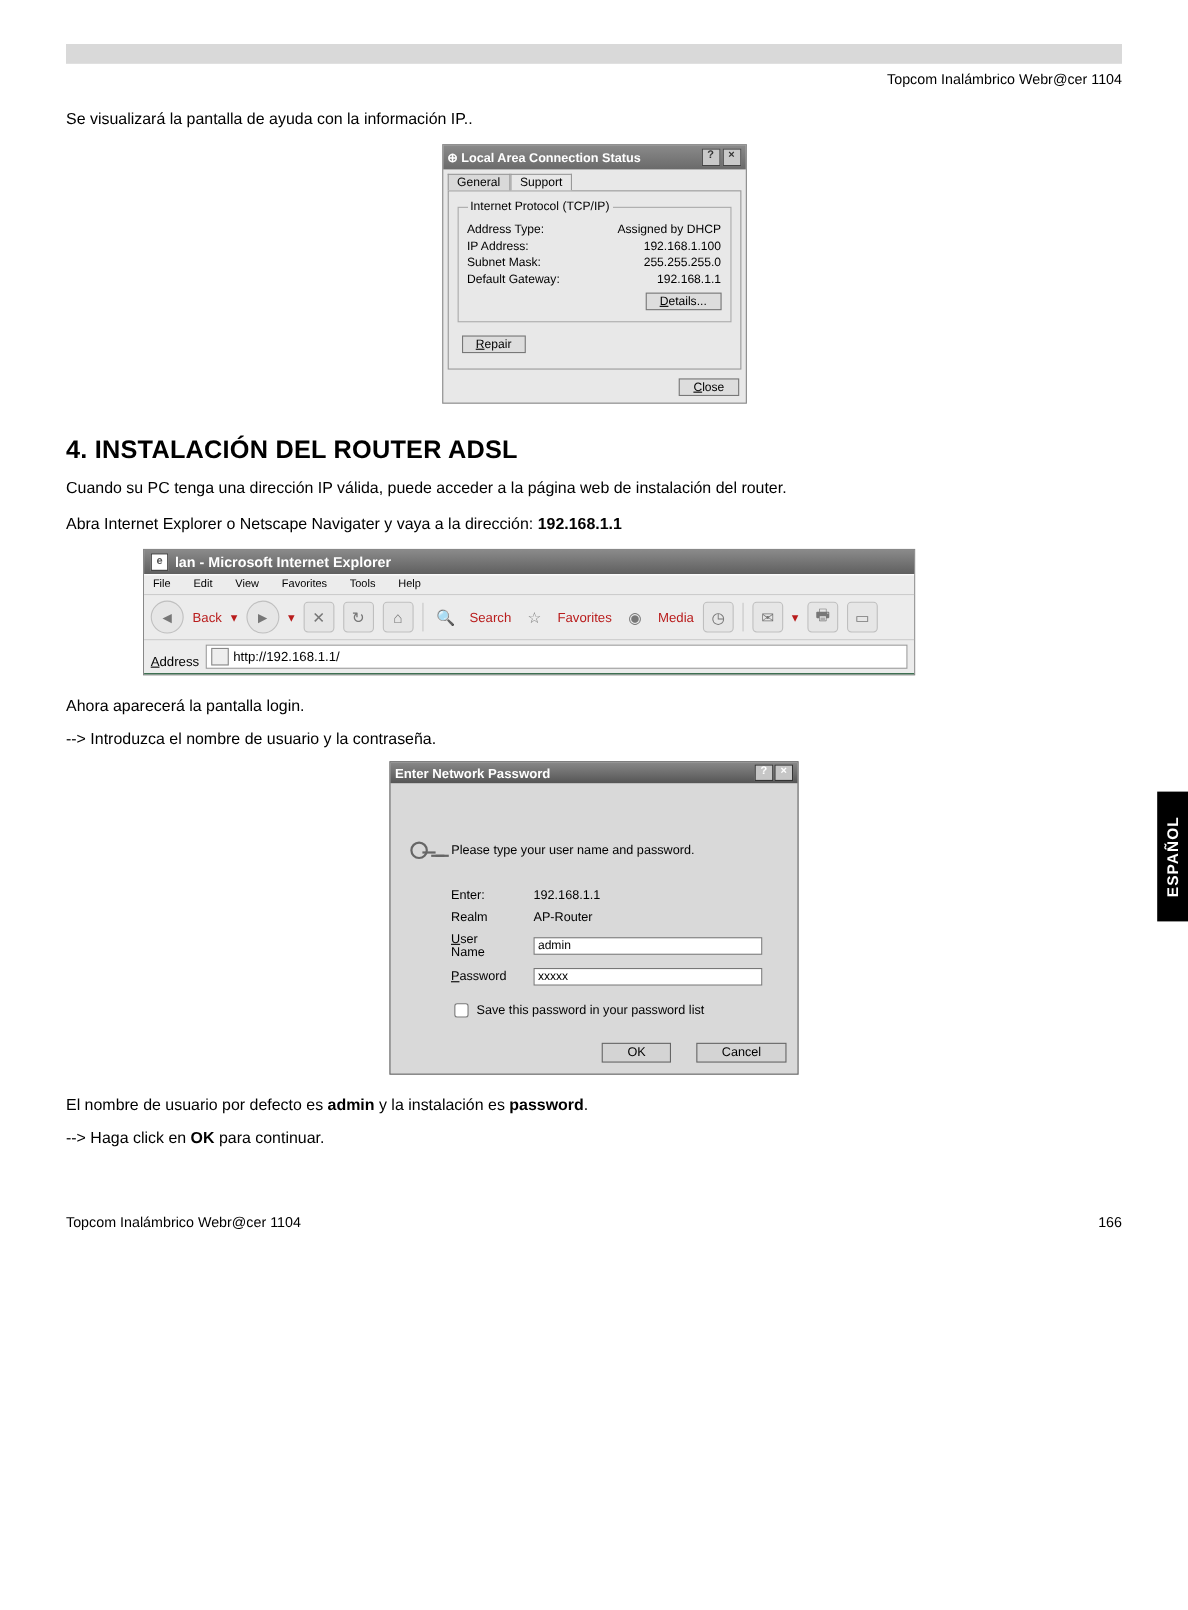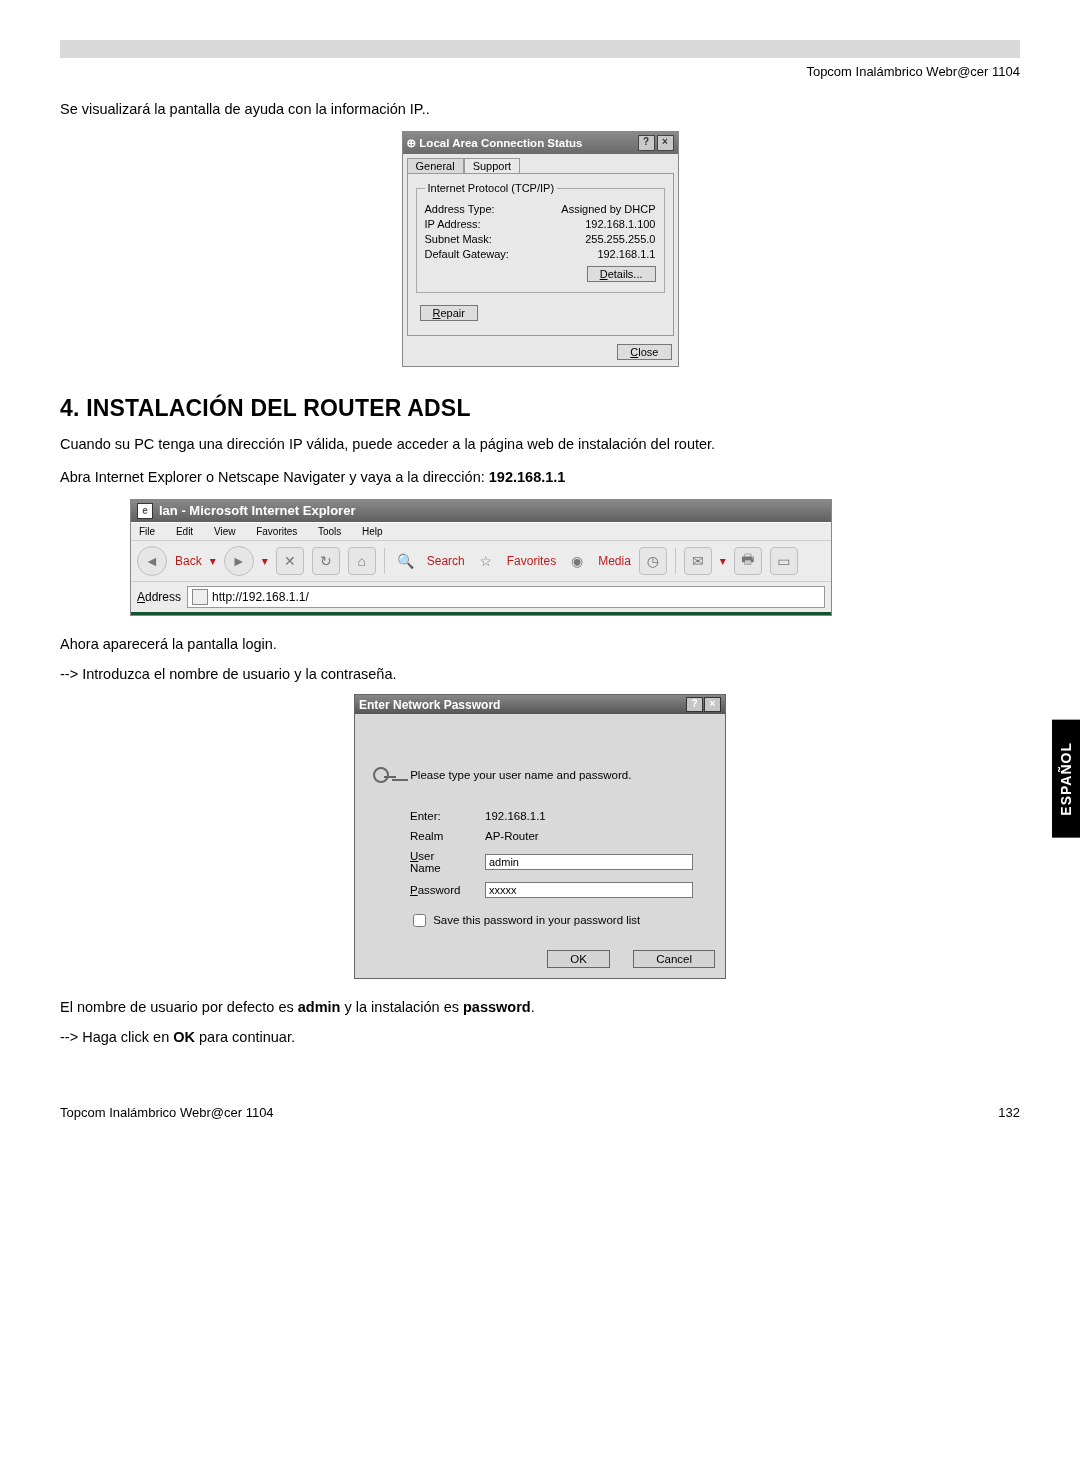--- a/index.html
+++ b/index.html
@@ -168,23 +168,23 @@
     width:26px;height:26px;border:1px solid #bfbfbf;border-radius:4px;
     background:#e6e6e6;display:flex;align-items:center;justify-content:center;
     font-size:14px;color:#777;
   }
   .ie .tbtn.round { border-radius:50%; width:28px;height:28px;}
   .ie .tlabel { font-size:12px; color:#b91c1c; }
   .ie .sep { width:1px; height:26px; background:#c6c6c6;}
   .ie .addressbar {
     background:#ececec;
     padding:4px 6px;
-    display:flex;align-items:center;gap:6px;
+    display:flex;align-items:flex-end;gap:6px;
     border-top:1px solid #ccc;
-    border-bottom:3px solid #14532d;
+    border-bottom:1px solid #14532d;
   }
   .ie .addressbar .lbl { font-size:12px;}
   .ie .addressbar .urlbox {
     flex:1;border:1px solid #999;background:#fff;padding:2px 4px;
     display:flex;align-items:center;gap:4px;font-size:12px;
   }
   .ie .page-icon {
     width:14px;height:14px;border:1px solid #888;background:#eee;display:inline-block;
   }
 
@@ -395,15 +395,15 @@
     </div>
     <div class="arrow-item">
       <span>Haga click en </span><span class="bold">OK</span><span> para continuar.</span>
     </div>
   </div>
 
   <div class="side-tab">ESPAÑOL</div>
 
   <div class="footer">
     <span class="footer-left">Topcom Inalámbrico Webr@cer 1104</span>
-    <span class="footer-right">132</span>
+    <span class="footer-right">166</span>
   </div>
 </div>
 
 </body></html>

